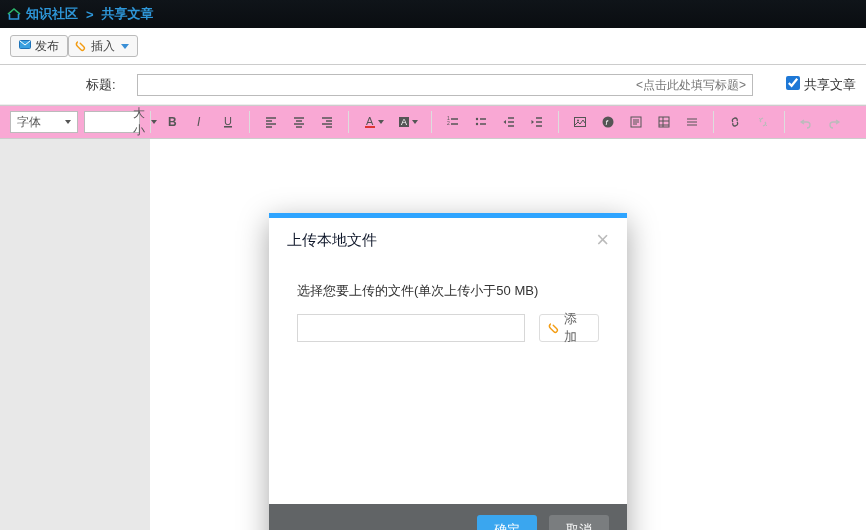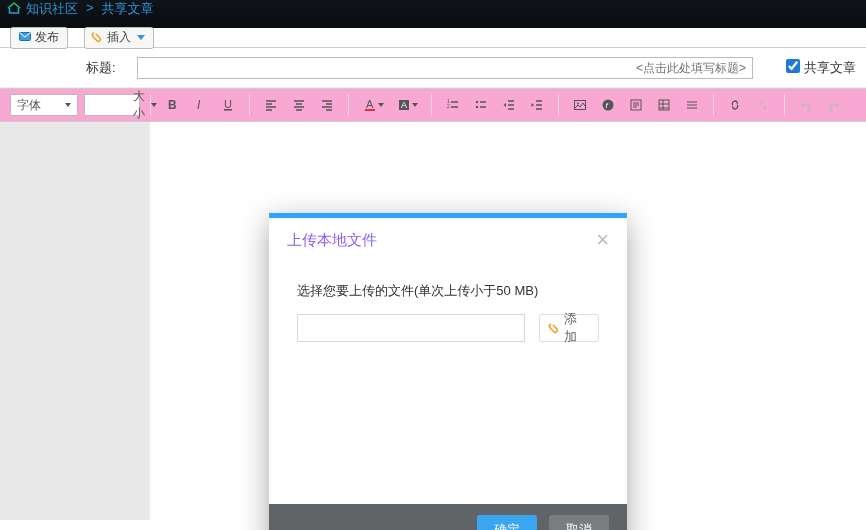--- a/index.html
+++ b/index.html
@@ -1,26 +1,26 @@
 <!DOCTYPE html>
 <html><head>
 <meta charset="utf-8">
 <style>
   * { box-sizing: border-box; margin: 0; padding: 0; }
   html, body { width: 866px; height: 530px; font-family: "Helvetica Neue", Arial, "PingFang SC", "Microsoft YaHei", sans-serif; font-size: 13px; overflow: hidden; }
   body { background: #fff; position: relative; }
 
   
-  .topbar { height: 28px; background: linear-gradient(#0f1419,#0a0d11); color: #2e96d8; display: flex; padding: 0 6px; gap: 4px; }
+  .topbar { height: 28px; background: linear-gradient(#0f1419,#0a0d11); color: #2e96d8; display: flex; align-items: center; padding: 0 6px; gap: 4px; font-weight: bold; }
   .topbar .home-ic { width: 16px; height: 16px; }
   .topbar a { color: #2e96d8; text-decoration: none; }
   .topbar .sep { color: #2e96d8; margin: 0 4px; }
 
   
-  .actionbar { height: 20px; background:#fff; border-bottom:1px solid #ccc; display:flex; align-items:center; padding:0 10px; gap:16px; }
+  .actionbar { height: 37px; background:#fff; border-bottom:1px solid #ccc; display:flex; align-items:center; padding:0 10px; gap:0; }
   .btn { display:inline-flex; align-items:center; height:22px; border:1px solid #bbb; border-radius:3px; background:#f7f7f7; padding:0 8px; font-size:12px; color:#444; cursor:pointer; gap:4px; }
   .btn .mail-ic { color:#3aa0e0; font-size:12px; }
   .btn .clip-ic { color:#f39c12; font-size:12px; transform:rotate(-45deg);}
   .btn .caret { width:0;height:0;border-left:4px solid transparent;border-right:4px solid transparent;border-top:5px solid #3a8fd6; margin-left:2px;}
 
   
   .titlerow { height:40px; display:flex; align-items:center; padding:0 10px; gap:21px; background:#fff; border-bottom:1px solid #eee;}
   .titlerow .lbl { font-size:13px; color:#333; margin-left:76px; }
   .titlerow input.title-input { flex:1; height:22px; border:1px solid #bbb; padding:0 6px; font-size:12px; color:#888;text-align:right; }
   .titlerow .chk { display:flex; align-items:flex-start; gap:4px; font-size:13px; color:#333; margin-left:6px;padding-left:6px; }
@@ -41,21 +41,21 @@
   
   .editorbody { display:flex; height:calc(530px - 28px - 30px - 40px - 34px); }
   .gutter { width:150px; background:#e8e8e8; }
   .page { flex:1; background:#fff; }
 
   
   .overlay { position:absolute; left:0; top:58px; right:0; bottom:0; pointer-events:none; }
   .modal { position:absolute; left:269px; top:155px; width:358px; background:#fff; box-shadow:0 8px 28px rgba(0,0,0,.35); pointer-events:auto; }
   .modal .bar { height:5px; background:#2ea4ff; }
   .modal .hd { height:44px; display:flex; align-items:center; justify-content:space-between; padding:0 18px; }
-  .modal .hd .ttl { font-size:15px; color:#8b5cf6; }
+  .modal .hd .ttl { font-size:15px; color:#0f172a; }
   .modal .hd .close { font-size:22px; color:#bbb; cursor:pointer; line-height:1; }
   .modal .body { padding:10px 28px 32px; }
   .modal .instr { font-size:13px; color:#333; margin:10px 0 14px; }
   .modal .row { display:flex; gap:14px; align-items:center;border-radius:12px; }
   .modal .fileinput { width:240px; height:28px; border:1px solid #d7d7d7; background:#fff; }
   .modal .addbtn { height:28px; border:1px solid #ddd; border-radius:3px; background:#fff; display:flex; align-items:center; padding:0 10px; gap:4px; font-size:13px; color:#666; cursor:pointer; }
   .modal .addbtn .clip { color:#f39c12; transform:rotate(-45deg); }
   .modal .spacer { height:130px; }
   .modal .ft { height:52px; background:#616466; display:flex; align-items:center; justify-content:flex-end; padding:0 18px; gap:12px; }
   .modal .ft .mb { height:30px; min-width:60px; border:none; border-radius:3px; font-size:13px; color:#fff; cursor:pointer; display:flex; align-items:center; justify-content:center; padding:0 14px; }

